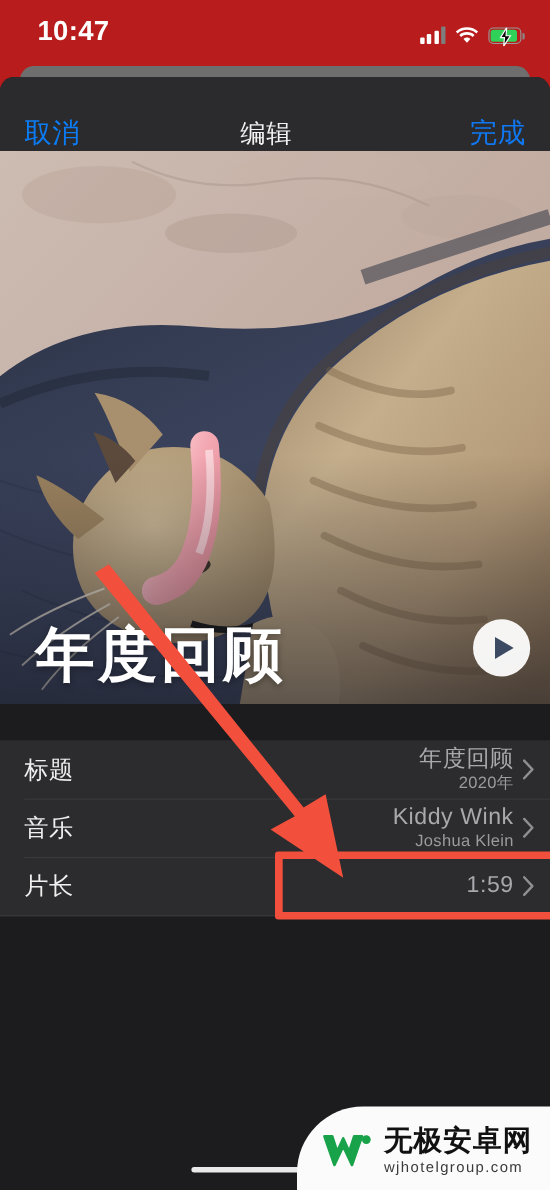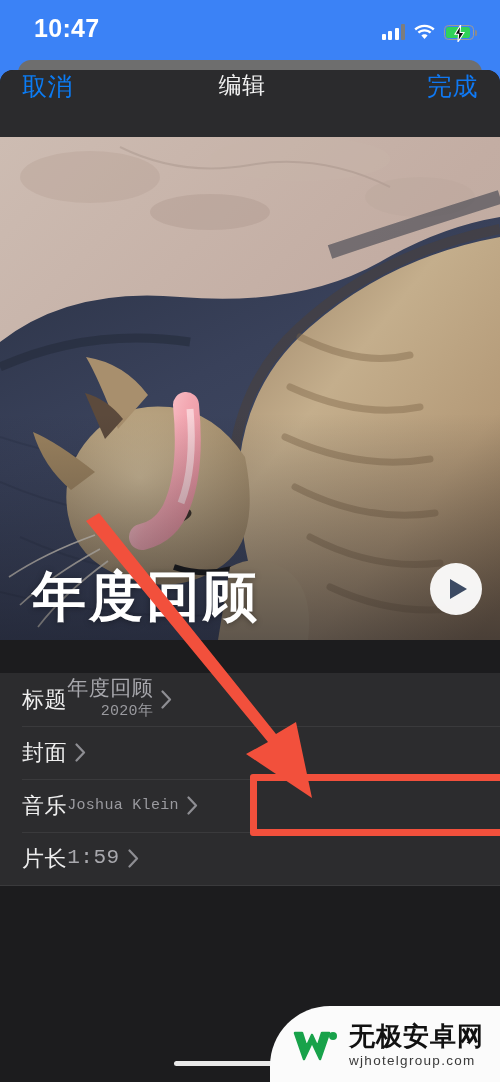--- a/index.html
+++ b/index.html
@@ -2,21 +2,21 @@
 <html><head>
 <meta charset="utf-8">
 <style>
   * { margin:0; padding:0; box-sizing:border-box; }
   html,body { background:#000; }
   body {
     width:500px; height:1082px; position:relative; overflow:hidden;
     font-family:"Liberation Sans","DejaVu Sans",sans-serif;
     -webkit-font-smoothing:antialiased;
   }
-  #phone { position:absolute; inset:0; background:#3b82f6; }
+  #phone { position:absolute; inset:0; background:#b91c1c; }
 
   
   .statusbar {
     position:absolute; left:0; top:0; width:500px; height:62px;
     z-index:40; color:#fff;
   }
   .sb-time {
     position:absolute; left:34px; top:14px;
     font-size:25px; font-weight:600; letter-spacing:.3px; color:#fff;
   }
@@ -45,21 +45,21 @@
     background:#6e6e6e; border-radius:13px 13px 0 0; z-index:8;
   }
   .sheet {
     position:absolute; left:0; top:70px; width:500px; bottom:0;
     background:#1c1c1e; border-radius:13px 13px 0 0; overflow:hidden; z-index:10;
   }
 
   
   .navbar {
     position:relative; height:67px; background:#2b2b2d;
-    display:flex; align-items:flex-start; justify-content:space-between;
+    display:flex; align-items:flex-end; justify-content:space-between;
     padding:0 22px; z-index:3;
   }
   .nav-btn { font-size:25px; color:#0b7cf5; letter-spacing:.5px; cursor:pointer; }
   .nav-btn.right { color:#0f78f2; }
   .nav-title { font-size:23px; color:#f2f2f2; letter-spacing:.5px; position:absolute; left:0; right:16px; text-align:center; }
 
   
   .hero { position:relative; height:503px; overflow:hidden; background:#4a4f5e; }
   .hero svg { position:absolute; inset:0; width:100%; height:100%; display:block; }
   .hero-title {
@@ -82,22 +82,22 @@
     border-left:17px solid #3c4a63;
     border-top:10px solid transparent; border-bottom:10px solid transparent;
   }
 
   
   .gap { height:33px; background:#1c1c1e; }
 
   
   .list { background:#2c2c2e; }
   .row {
-    position:relative; display:flex; align-items:center; justify-content:flex-start;
-    height:53px; padding:0 14px 0 22px; cursor:pointer;font-family:Liberation Mono, monospace;
+    position:relative; display:flex; align-items:center; justify-content:space-between;
+    height:53px; padding:0 14px 0 22px; cursor:pointer;
   }
   .row + .row::before {
     content:""; position:absolute; left:22px; right:0; top:0; height:1px; background:#3a3a3c;
   }
   .row-label { font-size:22px; color:#efefef; letter-spacing:.6px; }
   .row-right { display:flex; align-items:center; gap:8px; }
   .row-val { text-align:right; line-height:1.08; }
   .row-val .v1 { font-size:21px; color:#a8a8ad; letter-spacing:.5px; display:block; }
   .row-val .v2 { font-size:15px; color:#9a9a9f; letter-spacing:.3px; display:block; margin-top:2px; }
   .chev { width:11px; height:19px; flex:0 0 auto; }
@@ -275,37 +275,27 @@
           <span class="row-val">
             <span class="v1">年度回顾</span>
             <span class="v2">2020年</span>
           </span>
           <svg class="chev" viewBox="0 0 11 19">
             <path d="M1.5 1.5 L9 9.5 L1.5 17.5" stroke="#8e8e93" stroke-width="2.2" fill="none" stroke-linecap="round" stroke-linejoin="round"></path>
           </svg>
         </span>
       </div>
 
-      <div class="row">
-        <span class="row-label">封面</span>
-        <span class="row-right">
-          <span class="row-val">
-            <span class="v1"></span>
-          </span>
-          <svg class="chev" viewBox="0 0 11 19">
-            <path d="M1.5 1.5 L9 9.5 L1.5 17.5" stroke="#8e8e93" stroke-width="2.2" fill="none" stroke-linecap="round" stroke-linejoin="round"></path>
-          </svg>
-        </span>
-      </div>
 
 
       <div class="row">
         <span class="row-label">音乐</span>
         <span class="row-right">
           <span class="row-val">
+            <span class="v1">Kiddy Wink</span>
             <span class="v2">Joshua Klein</span>
           </span>
           <svg class="chev" viewBox="0 0 11 19">
             <path d="M1.5 1.5 L9 9.5 L1.5 17.5" stroke="#8e8e93" stroke-width="2.2" fill="none" stroke-linecap="round" stroke-linejoin="round"></path>
           </svg>
         </span>
       </div>
 
       <div class="row">
         <span class="row-label">片长</span>

